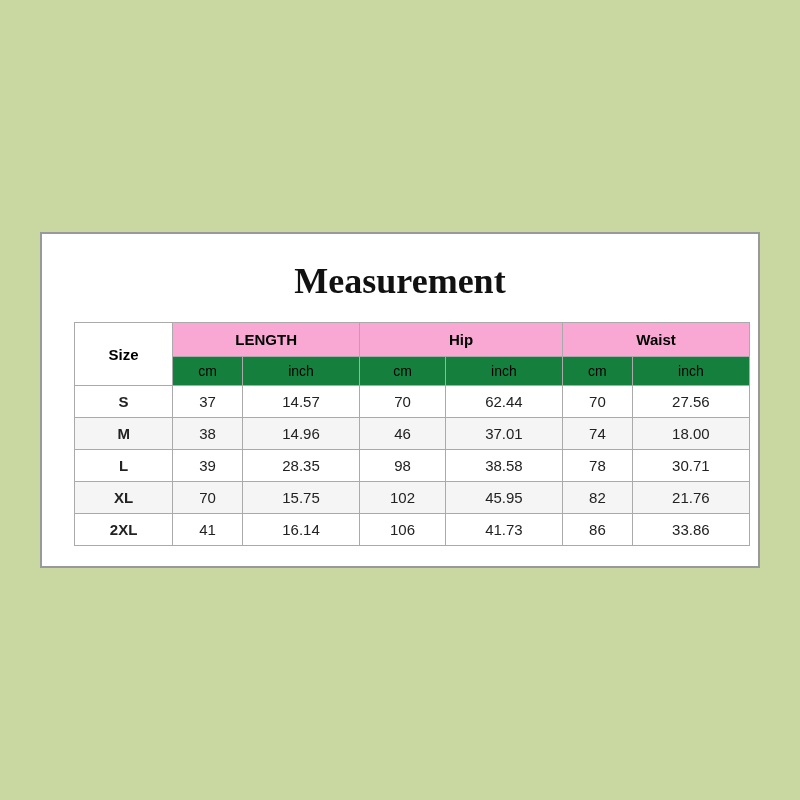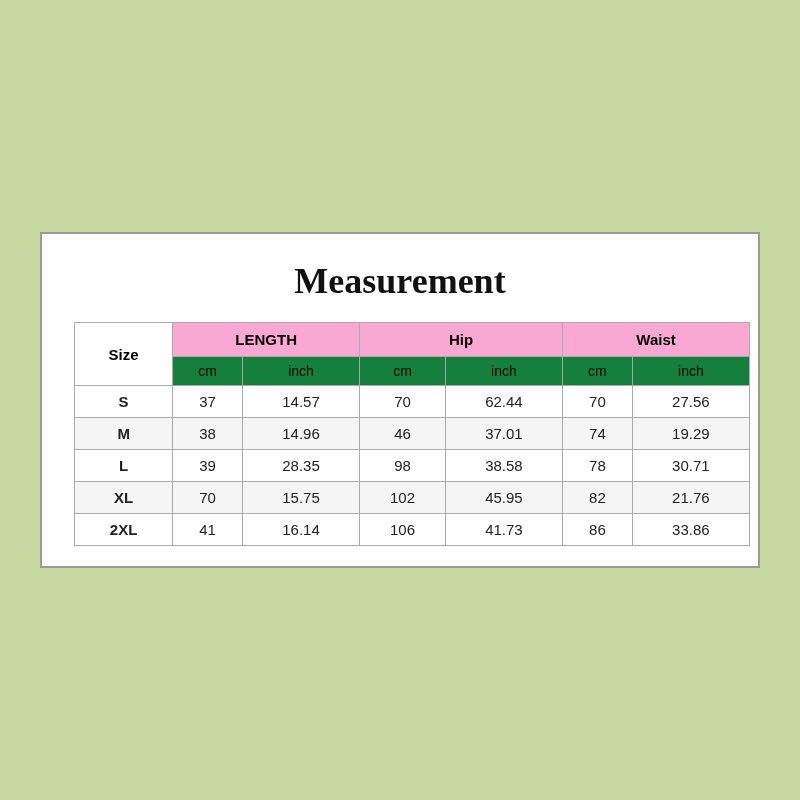--- a/index.html
+++ b/index.html
@@ -132,21 +132,21 @@
             <td class="bold-cm">70</td>
             <td>27.56</td>
           </tr>
           <tr>
             <td class="size-cell">M</td>
             <td class="bold-cm">38</td>
             <td>14.96</td>
             <td class="bold-cm">46</td>
             <td>37.01</td>
             <td class="bold-cm">74</td>
-            <td>19.29</td>
+            <td>18.00</td>
           </tr>
           <tr>
             <td class="size-cell">L</td>
             <td class="bold-cm">39</td>
             <td>28.35</td>
             <td class="bold-cm">98</td>
             <td>38.58</td>
             <td class="bold-cm">78</td>
             <td>30.71</td>
           </tr>

